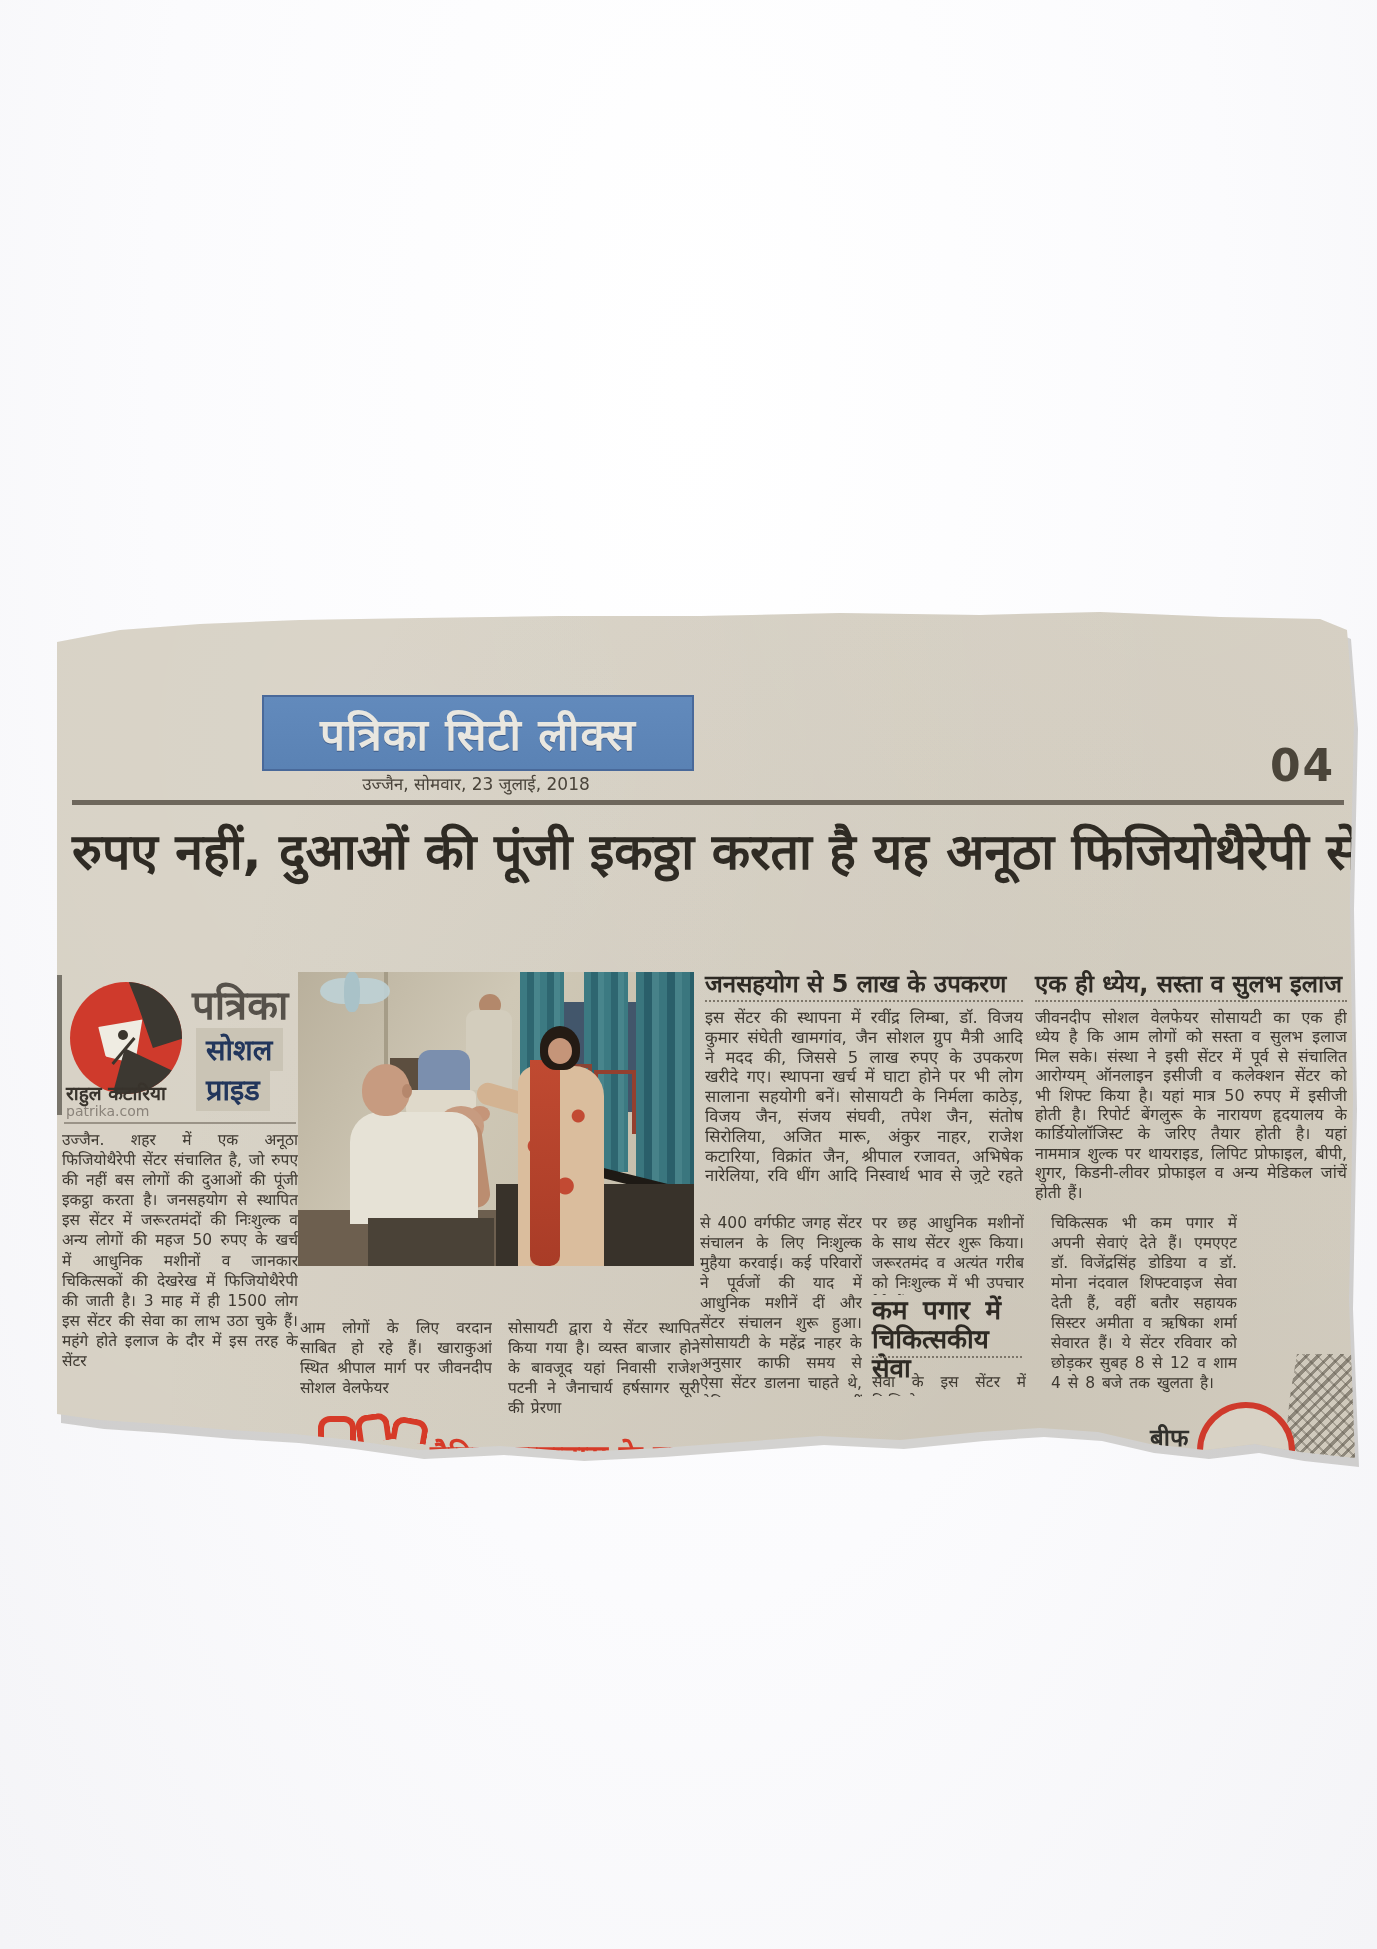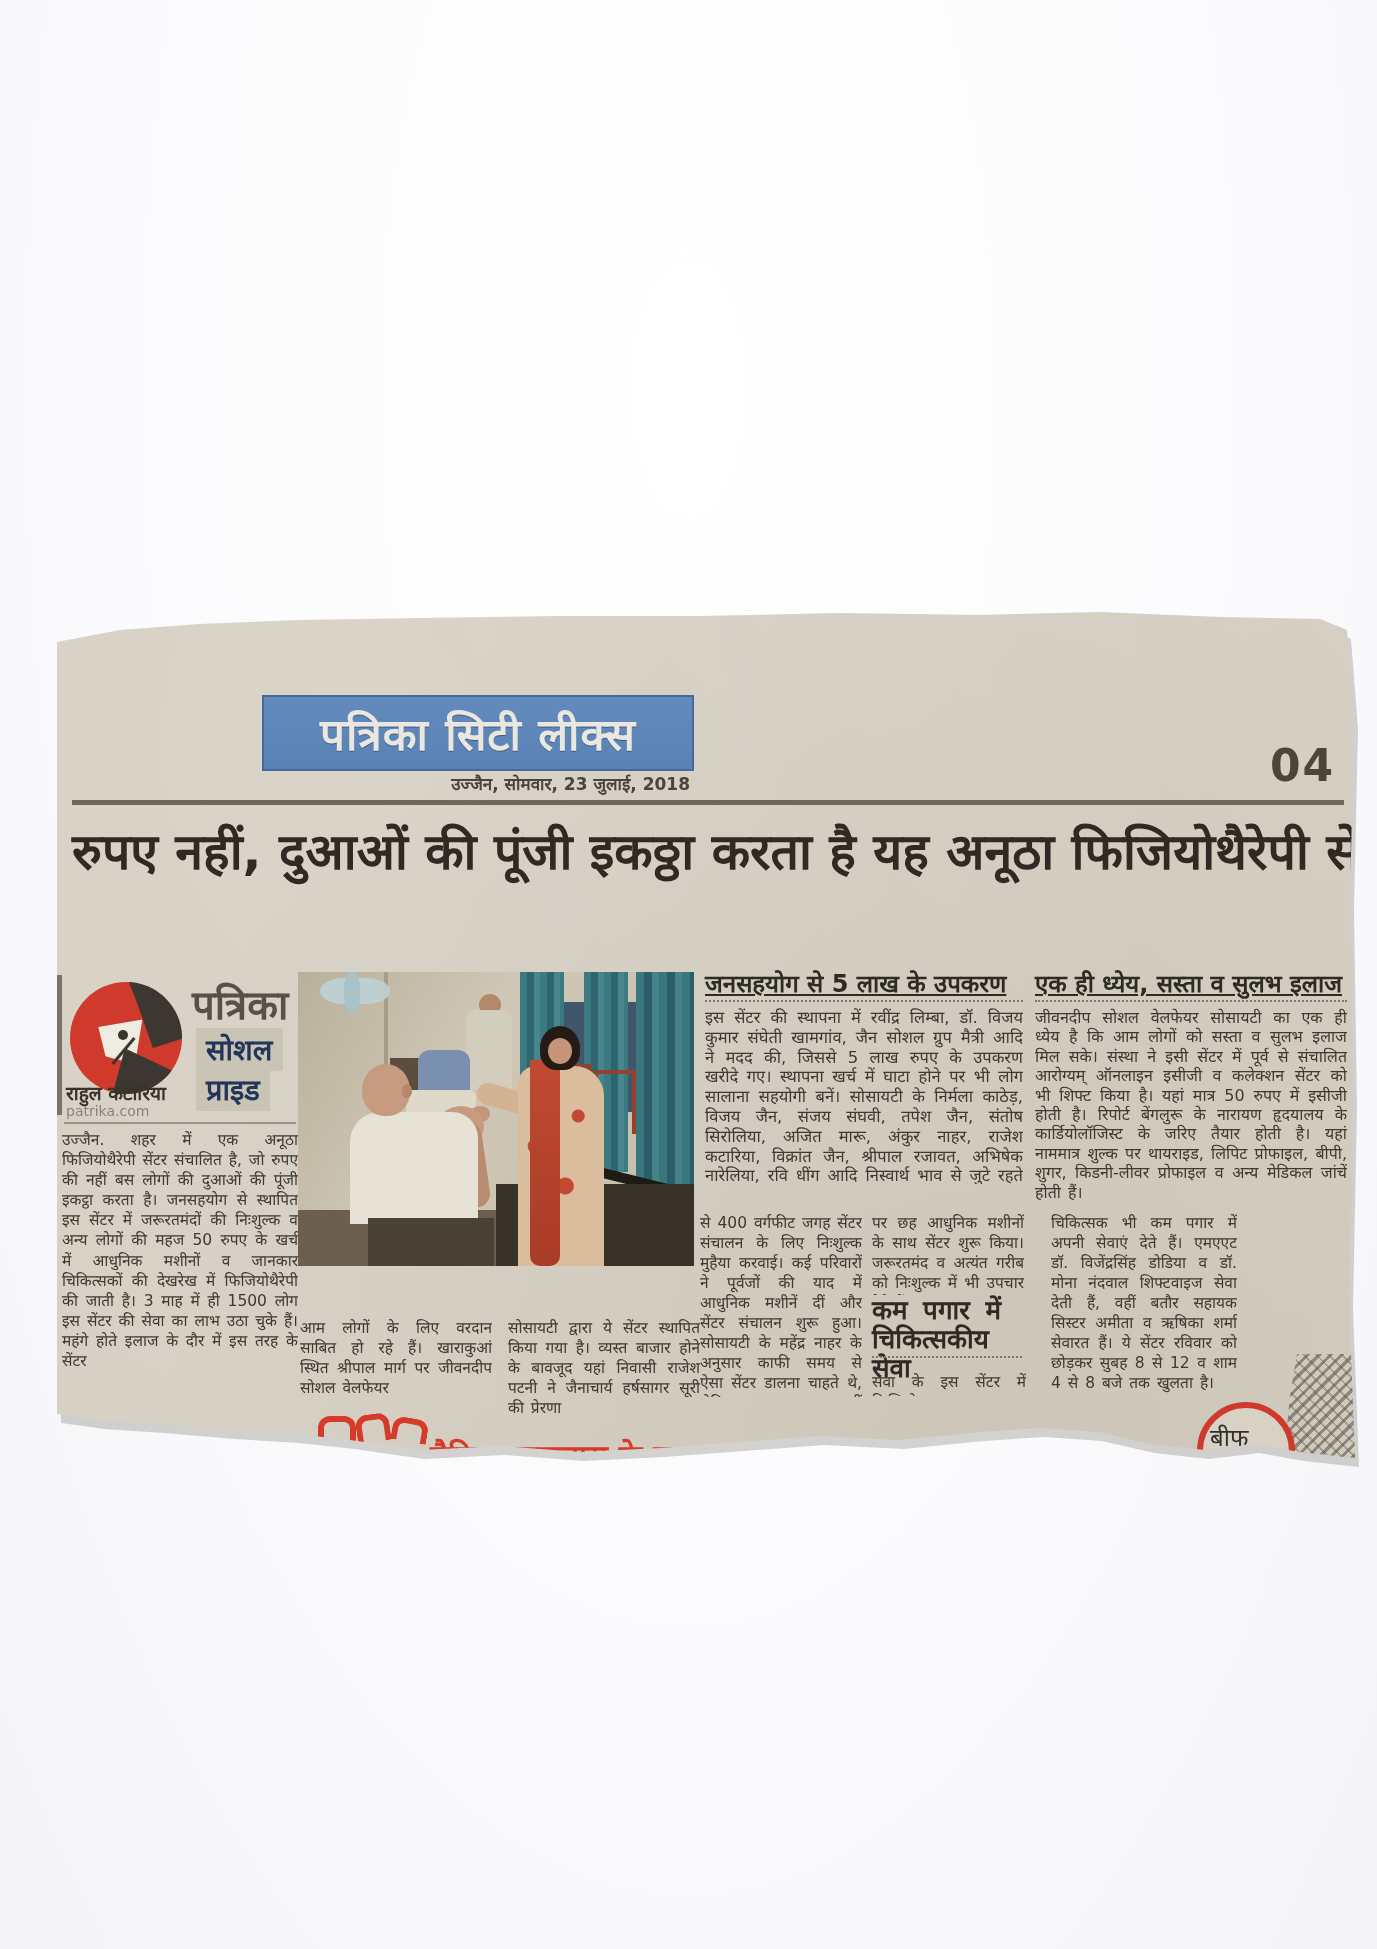--- a/index.html
+++ b/index.html
@@ -38,22 +38,22 @@
   .masthead{
     left:262px;top:695px;width:428px;height:72px;
     background:linear-gradient(180deg,#628abc 0%, #5a82b4 100%);
     border:2px solid #49699a;display:flex;align-items:center;justify-content:center;
   }
   .masthead-title{
     color:#e9e7e0;font-size:44px;font-weight:bold;letter-spacing:1px;
     text-shadow:0 1px 0 #3e5c88;white-space:nowrap;
   }
   .dateline{
-    left:262px;top:772px;width:428px;text-align:right;
-    font-size:17px;font-weight:bold;color:#4a443b;
+    left:262px;top:772px;width:428px;text-align:center;
+    font-size:17px;font-weight:normal;color:#4a443b;
   }
   .page-number{
     left:1270px;top:740px;font-size:44px;font-weight:bold;color:#4b453a;letter-spacing:2px;
   }
   .header-rule{left:72px;top:800px;width:1272px;height:5px;background:#6e675c;}
   .headline{
     left:72px;top:816px;width:1272px;text-align:center;
     font-size:50px;font-weight:bold;color:#2f2b24;white-space:nowrap;
   }
   .subheadline{
@@ -135,21 +135,21 @@
       radial-gradient(circle at 30% 80%, #c24a33 0 6px, transparent 7px),
       #dabd9d;}
   .dupatta{left:232px;top:88px;width:30px;height:206px;background:linear-gradient(180deg,#c04a31,#a93c27);border-radius:0 0 10px 10px;}
   .woman-arm{left:178px;top:118px;width:74px;height:22px;border-radius:12px;background:#d3b392;transform:rotate(16deg);}
   .woman-hand{left:172px;top:134px;width:20px;height:16px;border-radius:50%;background:#c59579;}
   
   .caption{left:300px;top:1270px;width:400px;font-size:16.5px;font-weight:bold;color:#3a352d;line-height:21px;}
   .col{font-size:15.5px;line-height:20px;text-align:justify;color:#3e3931;overflow:hidden;word-spacing:2px;}
   .cont-a{left:300px;top:1318px;width:192px;height:110px;}
   .cont-b{left:508px;top:1318px;width:192px;height:110px;}
-  .box-head{font-size:24px;font-weight:bold;color:#2e2a24;white-space:nowrap;text-decoration:underline;}
+  .box-head{font-size:24px;font-weight:bold;color:#2e2a24;white-space:nowrap;}
   .box-head-rule{height:0;border-bottom:2px dotted #7d766a;}
   .bh1{left:705px;top:966px;width:318px;}
   .bh1r{left:705px;top:1000px;width:318px;}
   .bx1{left:705px;top:1008px;width:318px;height:176px;font-size:16.5px;line-height:19.8px;}
   .bh2{left:1035px;top:966px;width:312px;}
   .bh2r{left:1035px;top:1000px;width:312px;}
   .bx2{left:1035px;top:1008px;width:312px;height:196px;font-size:16px;line-height:19.4px;}
   .bcol1{left:700px;top:1213px;width:162px;height:184px;}
   .bcol2a{left:872px;top:1213px;width:152px;height:82px;}
   .section-head{left:872px;top:1298px;width:170px;font-size:26px;line-height:29px;font-weight:bold;color:#2e2a24;font-family:Liberation Mono, monospace;}
@@ -157,21 +157,21 @@
   .bcol2b{left:872px;top:1372px;width:154px;height:24px;}
   .bcol3{left:1051px;top:1213px;width:186px;height:192px;}
   
   .red-head{left:430px;top:1406px;width:420px;font-size:31px;font-weight:bold;color:#d63a28;white-space:nowrap;margin-top:28px;}
   .red-frag{position:absolute;border:6px solid #d63a28;border-bottom:none;border-radius:12px 12px 0 0;}
   .rf1{left:318px;top:1416px;width:26px;height:20px;}
   .rf2{left:356px;top:1414px;width:22px;height:22px;transform:rotate(-8deg);}
   .rf3{left:392px;top:1418px;width:24px;height:18px;transform:rotate(10deg);}
   
   .beef-circle{left:1197px;top:1402px;width:86px;height:86px;border-radius:50%;border:6px solid #cf3a2c;background:#d8d2c5;}
-  .beef-label{left:1210px;top:1420px;font-size:24px;font-weight:normal;color:#31302c;}
+  .beef-label{left:1150px;top:1420px;font-size:24px;font-weight:bold;color:#31302c;}
   .hatch{
     left:1284px;top:1354px;width:72px;height:110px;
     background:
       repeating-linear-gradient(135deg, rgba(88,82,70,.55) 0 3px, transparent 3px 8px),
       repeating-linear-gradient(45deg, rgba(88,82,70,.35) 0 2px, transparent 2px 9px);
     clip-path:polygon(18% 0,100% 0,100% 100%,0 92%,8% 40%);
   }
 </style>
 </head>
 <body>

